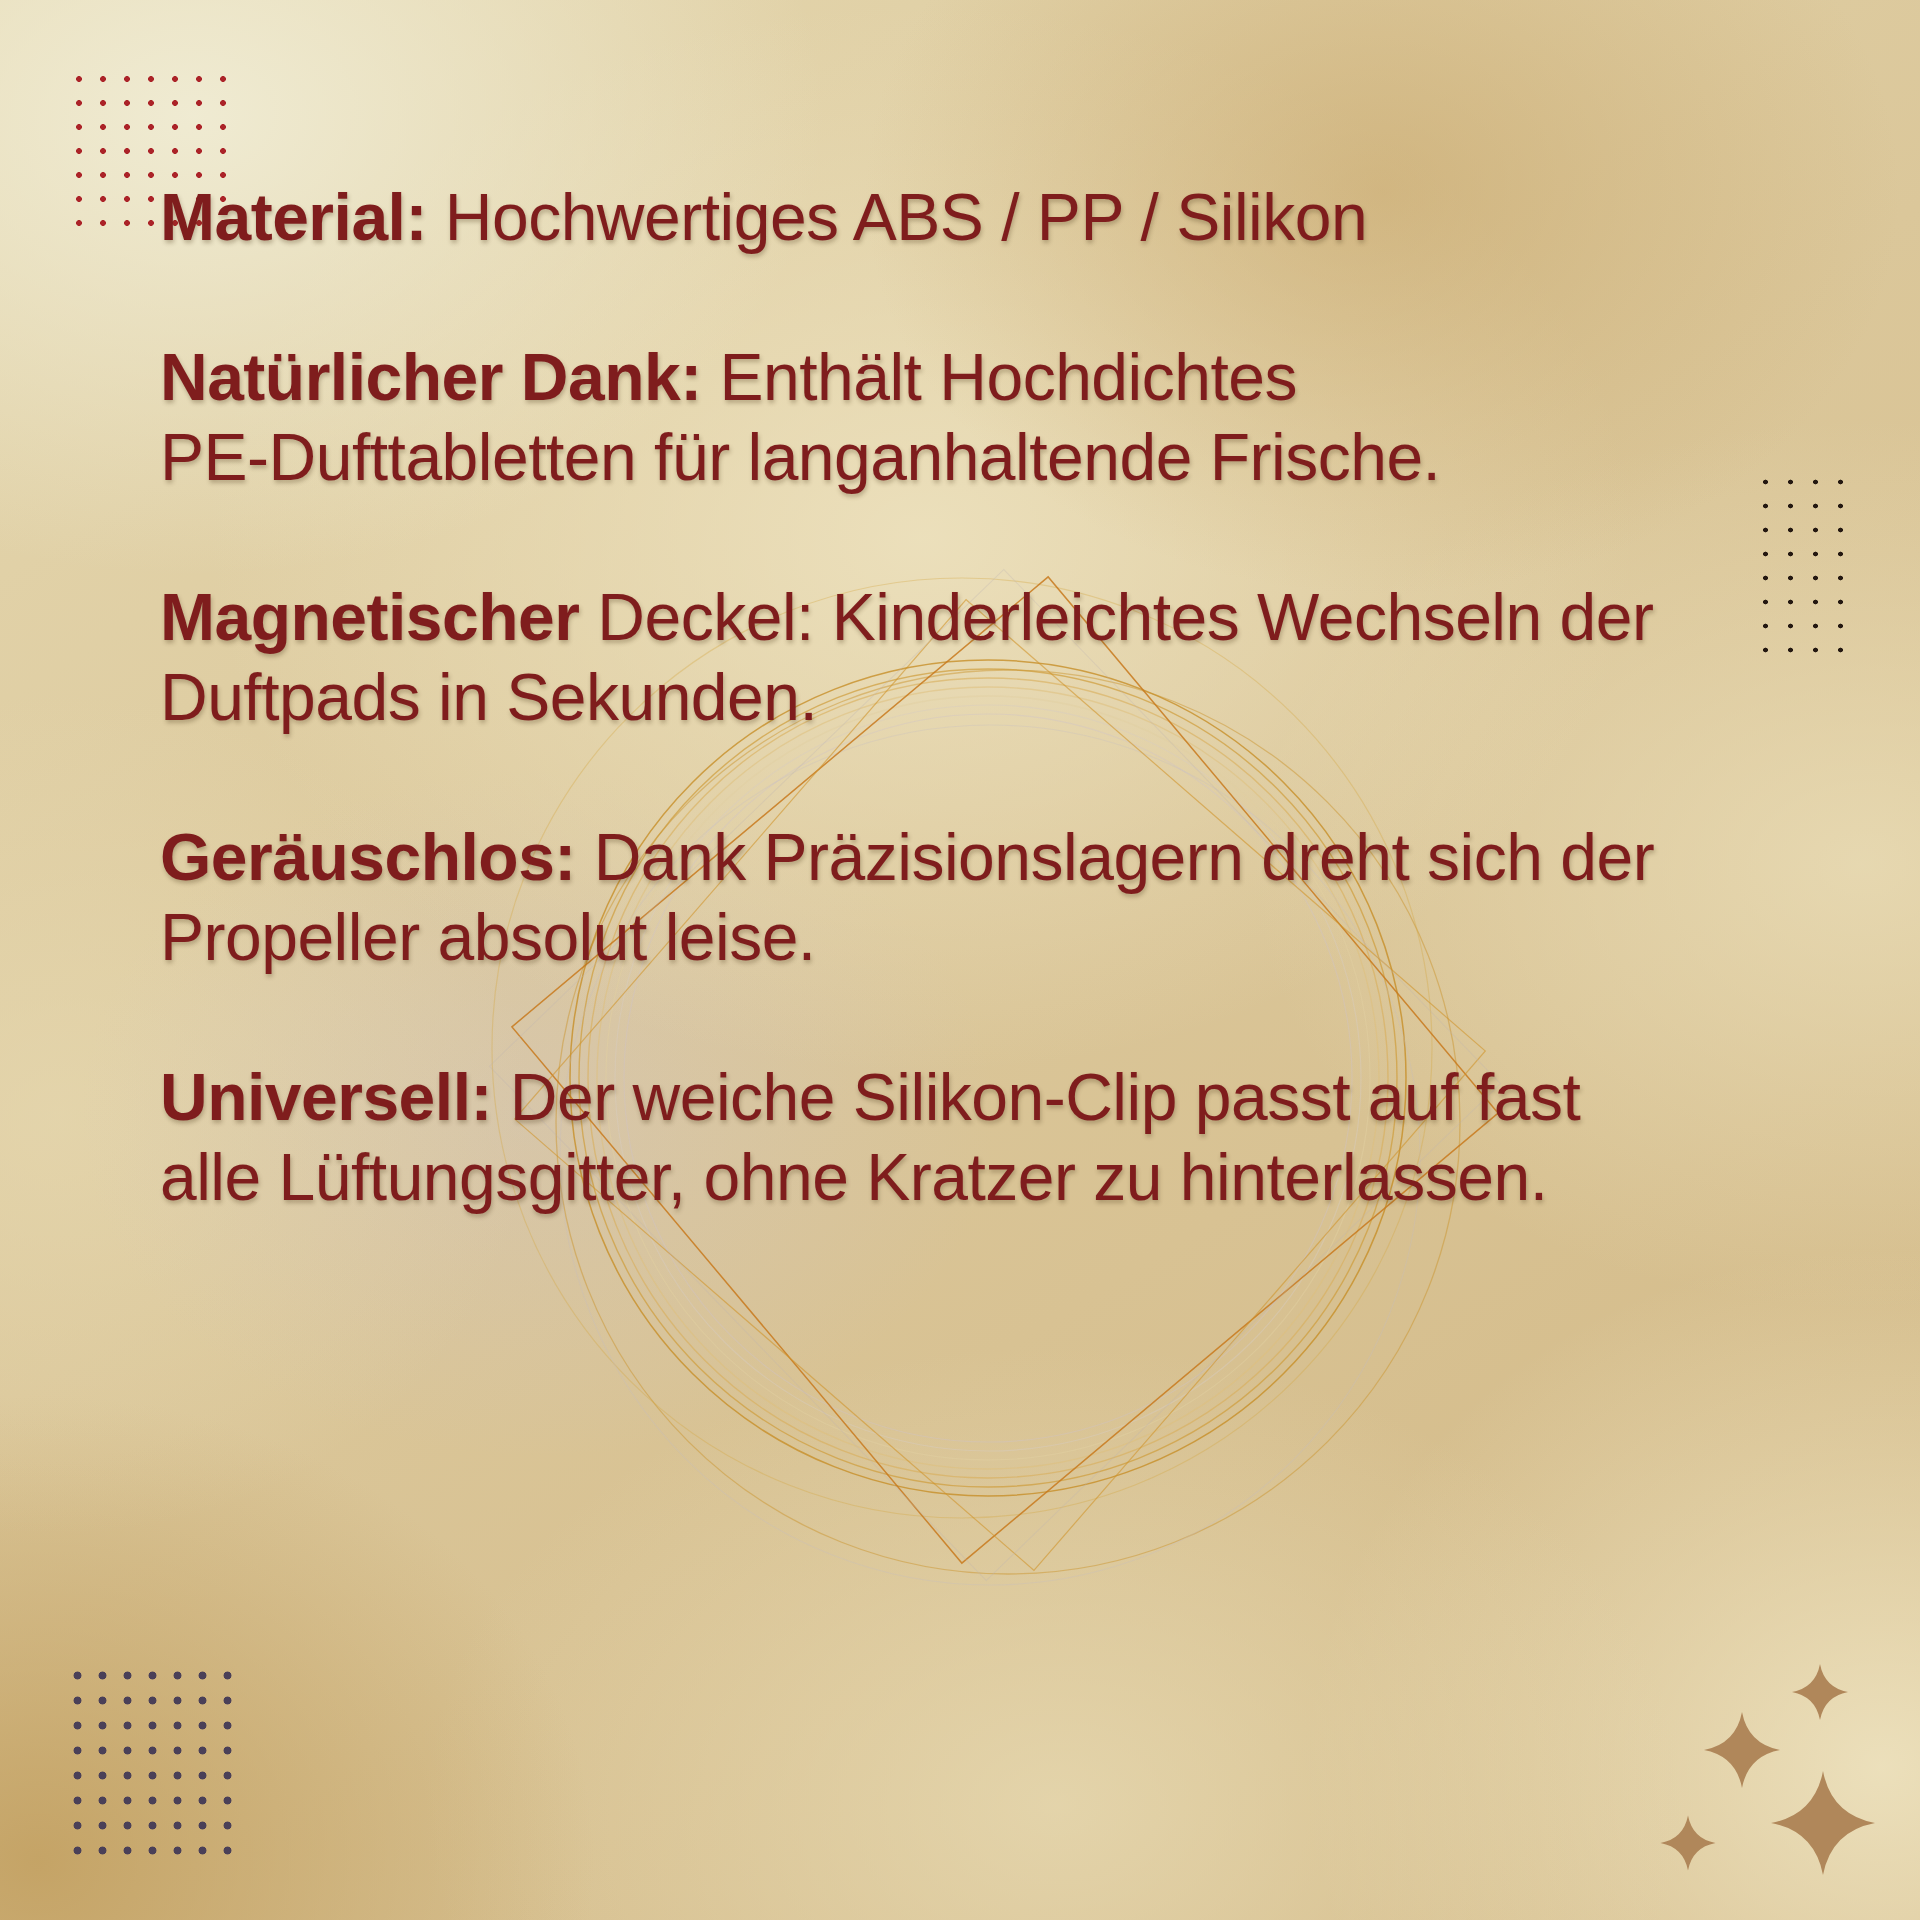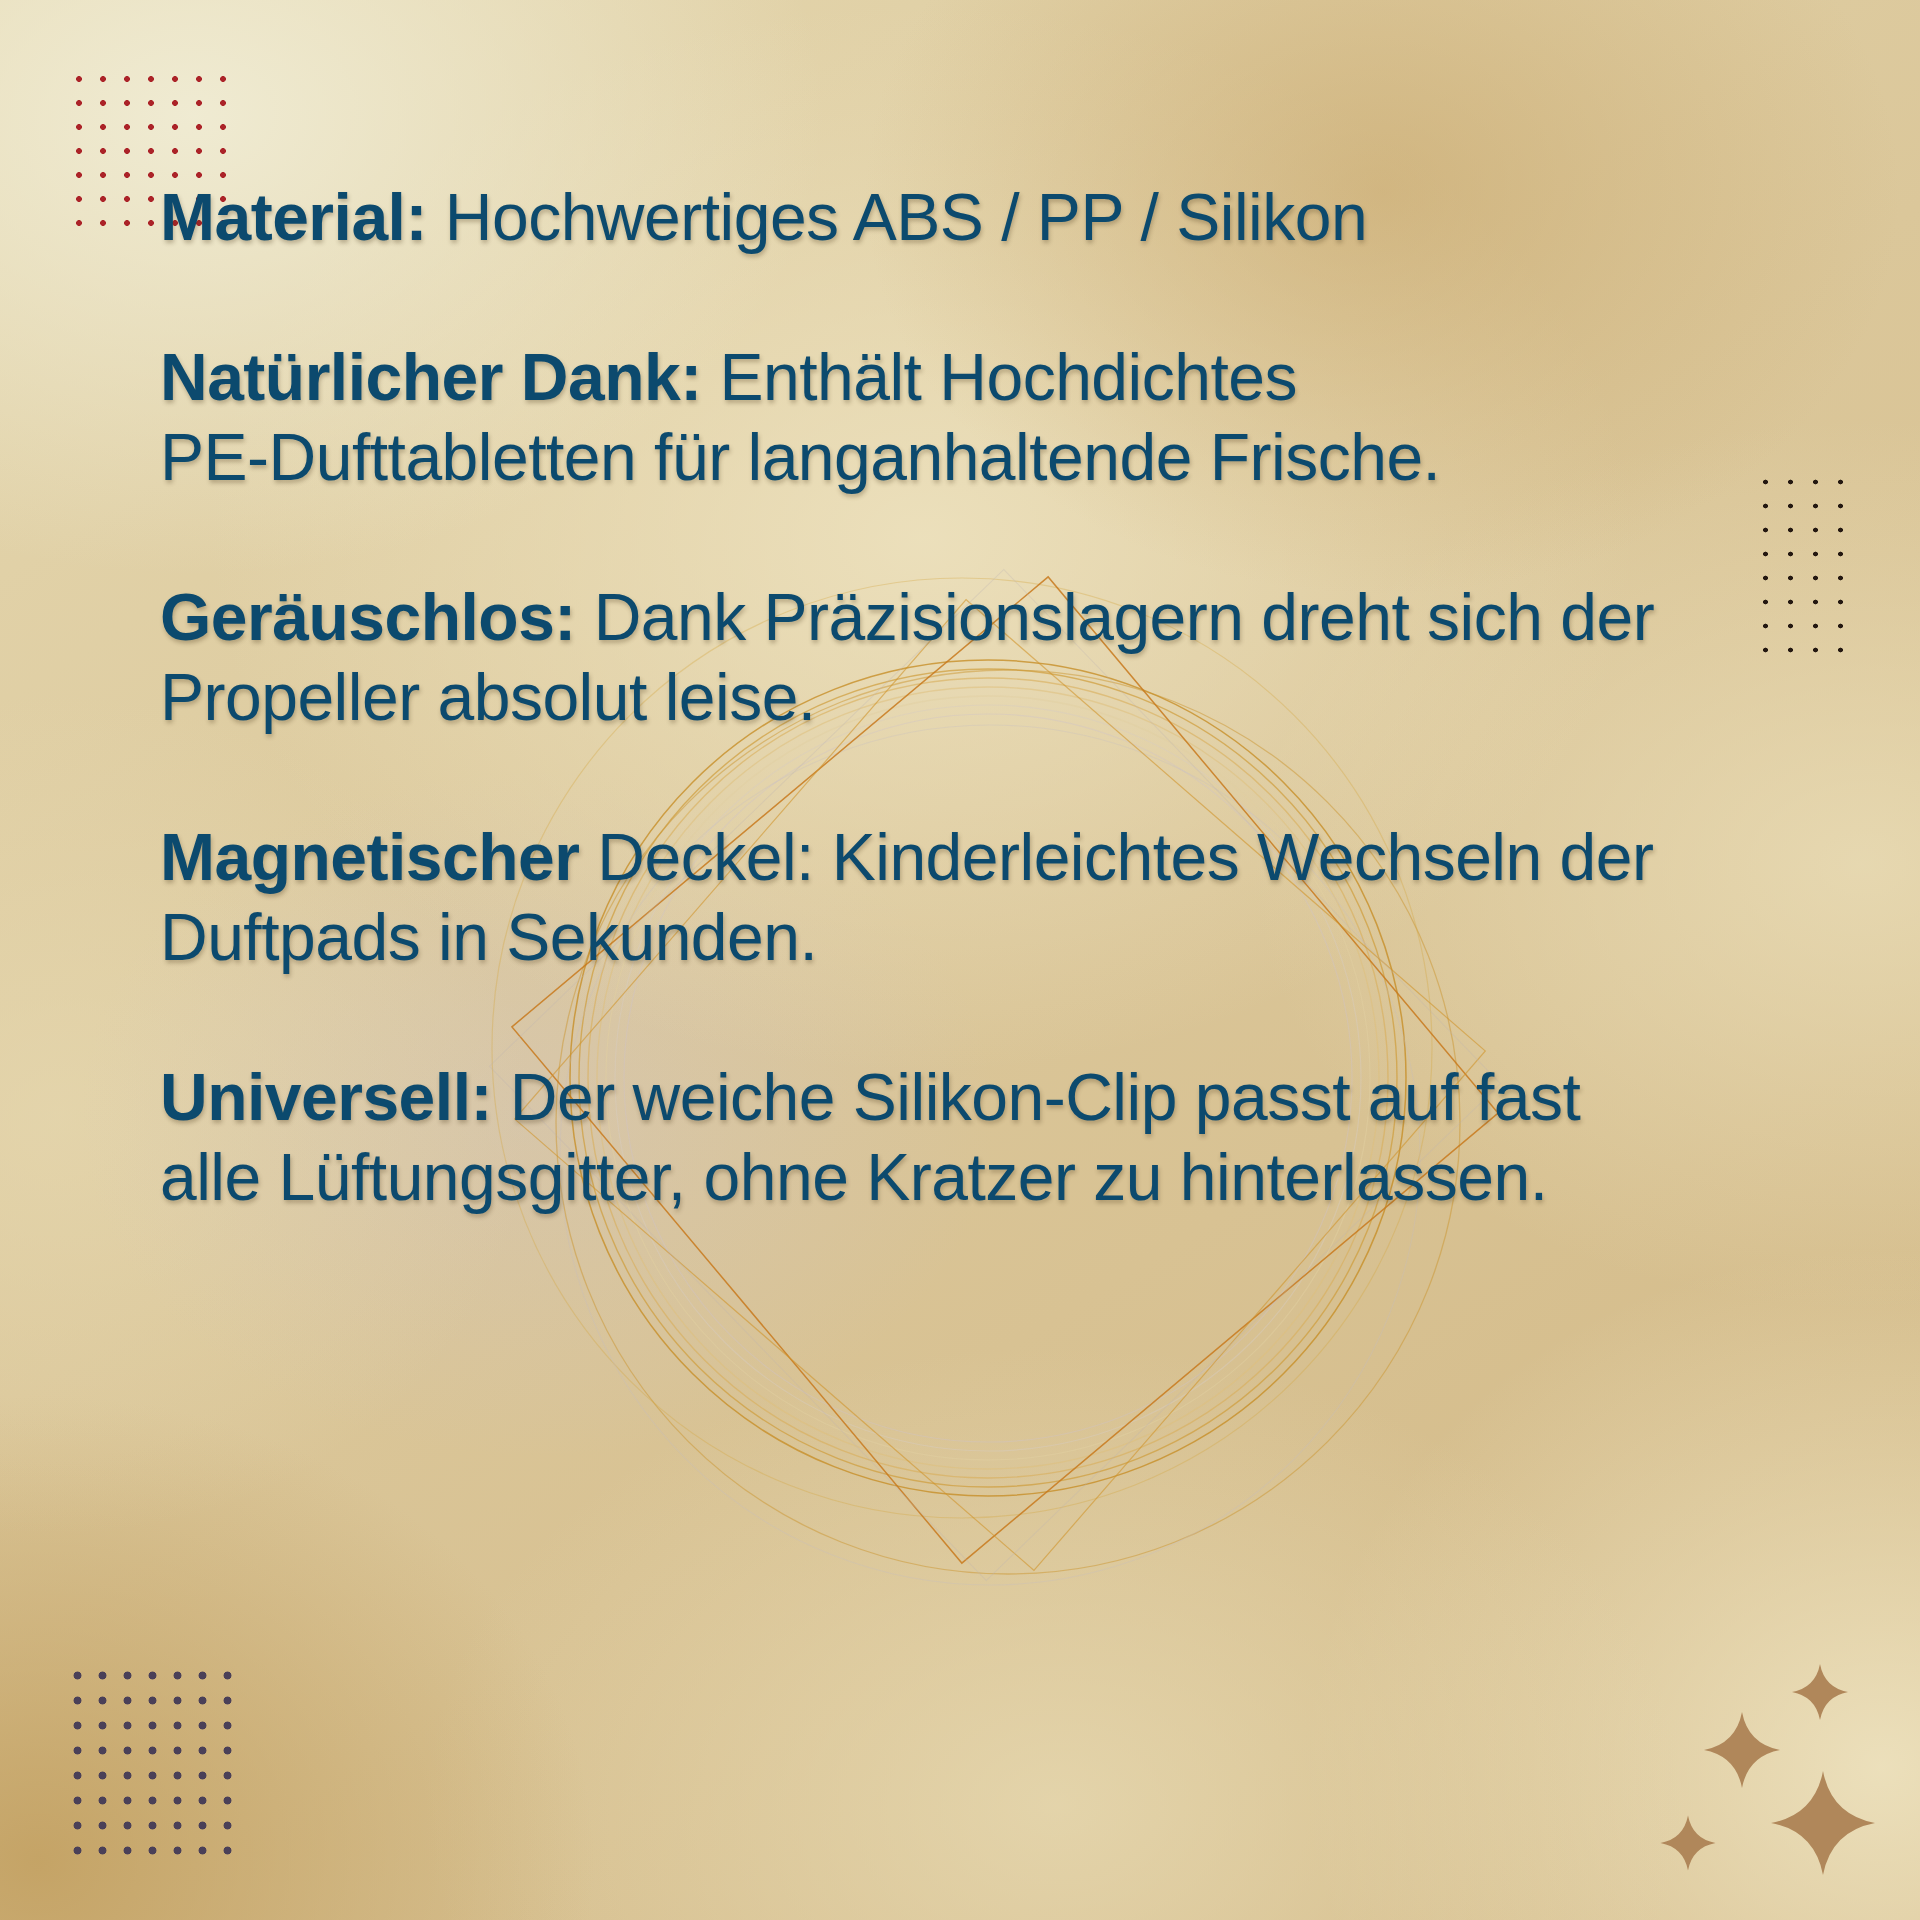--- a/index.html
+++ b/index.html
@@ -33,21 +33,21 @@
     background-size:25px 24px;
   }
   .dots-purple{
     left:65px;top:1663px;width:175px;height:200px;
     background-image:radial-gradient(circle,#4a4058 3.6px,rgba(74,64,88,0) 4.3px);
     background-size:25px 25px;
   }
   #sparkle-svg{left:1620px;top:1630px;width:300px;height:300px;z-index:2;}
   .copy{
     position:absolute;left:160px;top:177px;width:1710px;z-index:3;
-    color:#0c4a6e;font-size:66px;line-height:80px;letter-spacing:-.5px;
+    color:#7f1d1d;font-size:66px;line-height:80px;letter-spacing:-.5px;
     text-shadow:1px 3px 4px rgba(82,62,30,.32);
   }
   .copy p{margin:0 0 80px 0;white-space:pre;}
   .copy b{font-weight:700;}
 </style>
 </head>
 <body>
 
 <svg id="ring-svg" class="ornament" viewBox="0 0 1920 1920" fill="none" xmlns="http://www.w3.org/2000/svg">
   <circle cx="988" cy="1078" r="418" stroke-width="1.5" opacity="0.8" stroke="#c78f28"></circle>
@@ -81,19 +81,19 @@
   </g>
   <g transform="translate(68,213) scale(0.55)">
     <path d="M0,-50 Q8,-8 50,0 Q8,8 0,50 Q-8,8 -50,0 Q-8,-8 0,-50 Z" fill="#b0875a"></path>
   </g>
 </svg>
 
 <div class="copy">
   <p><b>Material:</b><span> Hochwertiges ABS / PP / Silikon</span></p>
   <p><b>Natürlicher Dank:</b><span> Enthält Hochdichtes
 PE-Dufttabletten für langanhaltende Frische.</span></p>
+  <p><b>Magnetischer</b><span> Deckel: Kinderleichtes Wechseln der
+Duftpads in Sekunden.</span></p>
   <p><b>Geräuschlos:</b><span> Dank Präzisionslagern dreht sich der
 Propeller absolut leise.</span></p>
-  <p><b>Magnetischer</b><span> Deckel: Kinderleichtes Wechseln der
-Duftpads in Sekunden.</span></p>
   <p><b>Universell:</b><span> Der weiche Silikon-Clip passt auf fast
 alle Lüftungsgitter, ohne Kratzer zu hinterlassen.</span></p>
 </div>
 
 </body></html>

